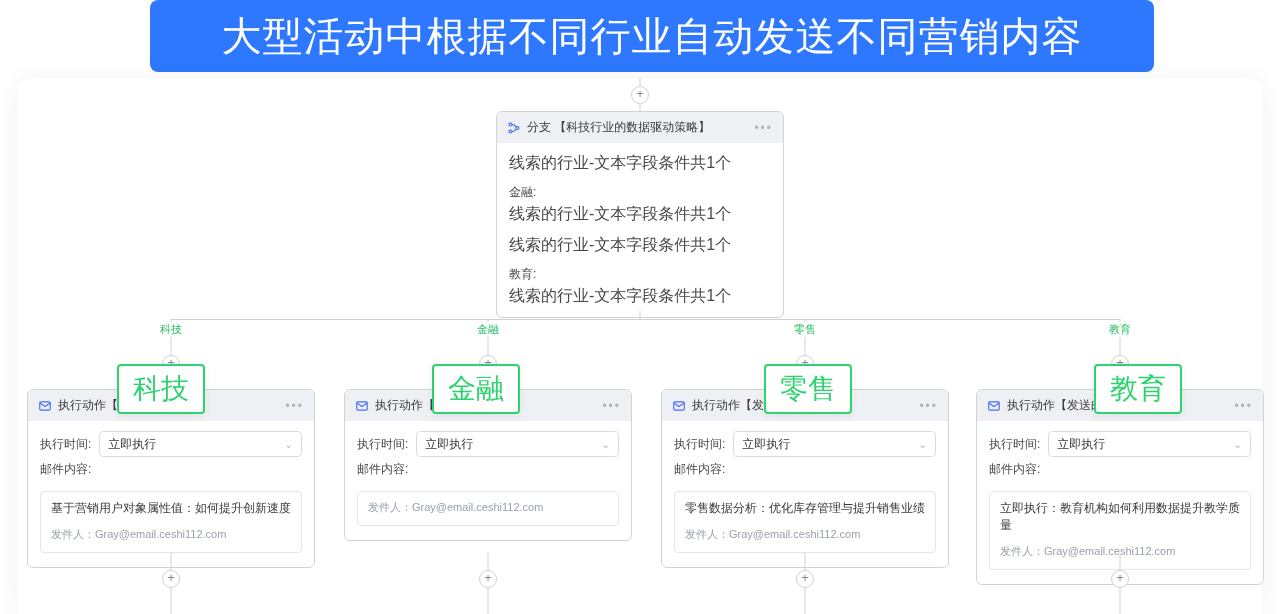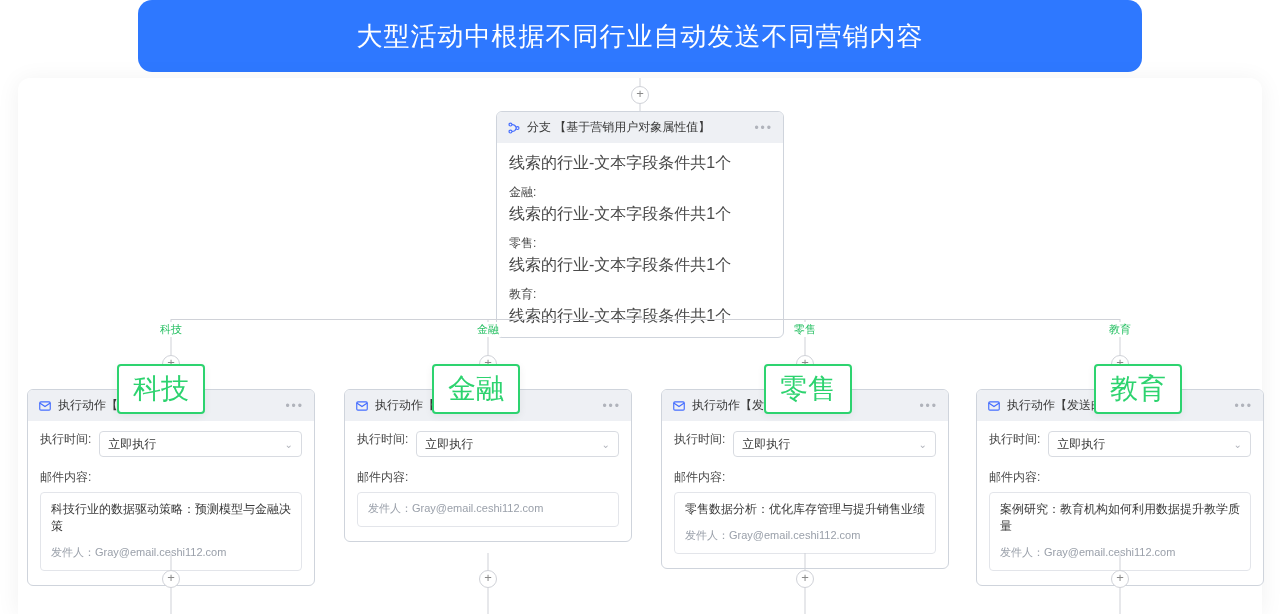--- a/index.html
+++ b/index.html
@@ -2,28 +2,28 @@
 <html><head>
 <meta charset="utf-8">
 <style>
   * { box-sizing: border-box; margin: 0; padding: 0; }
   html, body { width: 1280px; height: 614px; font-family: "PingFang SC", "Microsoft YaHei", -apple-system, sans-serif; background: #fff; overflow: hidden; }
   .root { position: relative; width: 1280px; height: 614px; }
 
   
   .title-banner {
     position: absolute;
-    left: 138px; top: 0;
+    left: 150px; top: 0;
     width: 1004px; height: 72px;
     background: #2e78ff;
     color: #fff;
-    font-size: 26px;
+    font-size: 40px;
     font-weight: 500;
     display: flex; align-items: center; justify-content: center;
-    border-radius: 14px;
+    border-radius: 8px;
     letter-spacing: 1px;
   }
 
   
   .surface {
     position: absolute;
     left: 18px; top: 78px;
     right: 18px; bottom: 0;
     background: #fff;
     border-radius: 12px 12px 0 0;
@@ -106,33 +106,33 @@
   .action-card .ac-header {
     background: #eef0f4;
     padding: 7px 10px;
     display: flex; align-items: center;
     font-size: 12px; color: #3a3a3a;
     gap: 6px;
   }
   .ac-header .icon-mail { width: 14px; height: 14px; color: #456dff; flex-shrink:0; }
   .ac-header .dots { margin-left: auto; color: #b0b3bb; font-size: 12px; letter-spacing: 2px; cursor:pointer;}
   .ac-body { padding: 10px 12px 14px; }
-  .row1 { display:flex; gap:8px; margin-bottom:12px; }
+  .row1 { display:flex; align-items:center; gap:8px; margin-bottom:4px; }
   .exec-label { font-size: 12px; color: #4a4a4a; }
   .exec-select {
     flex:1; height: 26px;
     border: 1px solid #d8dbe1; border-radius: 4px;
     display:flex; align-items:center; justify-content:space-between;
     padding: 8px 8px;
     font-size: 12px; color: #3a3a3a;
     background:#fff;
     cursor: pointer;
   }
   .exec-select .chev { color:#b0b3bb; font-size: 10px; }
-  .content-label { font-size: 12px; color: #4a4a4a; margin-bottom:6px; }
+  .content-label { font-size: 12px; color: #4a4a4a; margin-bottom:13px; }
   .content-box {
     border: 1px solid #e3e5ea; border-radius: 4px;
     padding: 8px 10px 10px;
   }
   .subject { font-size: 12px; color: #3a3a3a; margin-bottom: 10px; }
   .sender  { font-size: 11px; color: #9aa0aa; }
 
   
   
 </style>
@@ -152,33 +152,32 @@
 
   <div class="branch-node">
     <div class="branch-header">
       <svg class="icon" viewBox="0 0 24 24" fill="none" stroke="currentColor" stroke-width="2">
         <circle cx="6" cy="6" r="2.5"></circle>
           <circle cx="6" cy="18" r="2.5"></circle>
           <circle cx="18" cy="12" r="2.5"></circle>
         <path d="M8.5 6 Q14 6 15.5 11"></path>
           <path d="M8.5 18 Q14 18 15.5 13"></path>
       </svg>
-      <span>分支 【基于营销用户对象属性值】</span>
+      <span>分支 【科技行业的数据驱动策略】</span>
       <span class="dots">•••</span>
     </div>
     <div class="branch-body">
       <div class="cond">
         <div class="desc">线索的行业-文本字段条件共1个</div>
       </div>
       <div class="cond">
         <div class="label">金融:</div>
         <div class="desc">线索的行业-文本字段条件共1个</div>
       </div>
       <div class="cond">
-        <div class="label">零售:</div>
         <div class="desc">线索的行业-文本字段条件共1个</div>
       </div>
       <div class="cond">
         <div class="label">教育:</div>
         <div class="desc">线索的行业-文本字段条件共1个</div>
       </div>
     </div>
   </div>
 
   <div class="vline" style="left:640px; top:311px; height:8px;"></div>
@@ -212,21 +211,21 @@
     <div class="ac-body">
       <div class="row1">
         <span class="exec-label">执行时间:</span>
         <div class="exec-select">
           <span>立即执行</span>
           <span class="chev">⌄</span>
         </div>
       </div>
       <div class="content-label">邮件内容:</div>
       <div class="content-box">
-        <div class="subject">科技行业的数据驱动策略：预测模型与金融决策</div>
+        <div class="subject">基于营销用户对象属性值：如何提升创新速度</div>
         <div class="sender">
           <span>发件人：</span><span>Gray@email.ceshi112.com</span>
         </div>
       </div>
     </div>
   </div>
 
   <div class="action-card" style="left:344px; top:389px;">
     <div class="ac-header">
       <svg class="icon-mail" viewBox="0 0 24 24" fill="none" stroke="currentColor" stroke-width="2">
@@ -292,21 +291,21 @@
     <div class="ac-body">
       <div class="row1">
         <span class="exec-label">执行时间:</span>
         <div class="exec-select">
           <span>立即执行</span>
           <span class="chev">⌄</span>
         </div>
       </div>
       <div class="content-label">邮件内容:</div>
       <div class="content-box">
-        <div class="subject">案例研究：教育机构如何利用数据提升教学质量</div>
+        <div class="subject">立即执行：教育机构如何利用数据提升教学质量</div>
         <div class="sender">
           <span>发件人：</span><span>Gray@email.ceshi112.com</span>
         </div>
       </div>
     </div>
   </div>
 
   <div class="vline" style="left:171px; top:553px; height:61px;"></div>
   <div class="plus" style="left:171px; top:570px;"></div>
   <div class="vline" style="left:488px; top:553px; height:61px;"></div>

